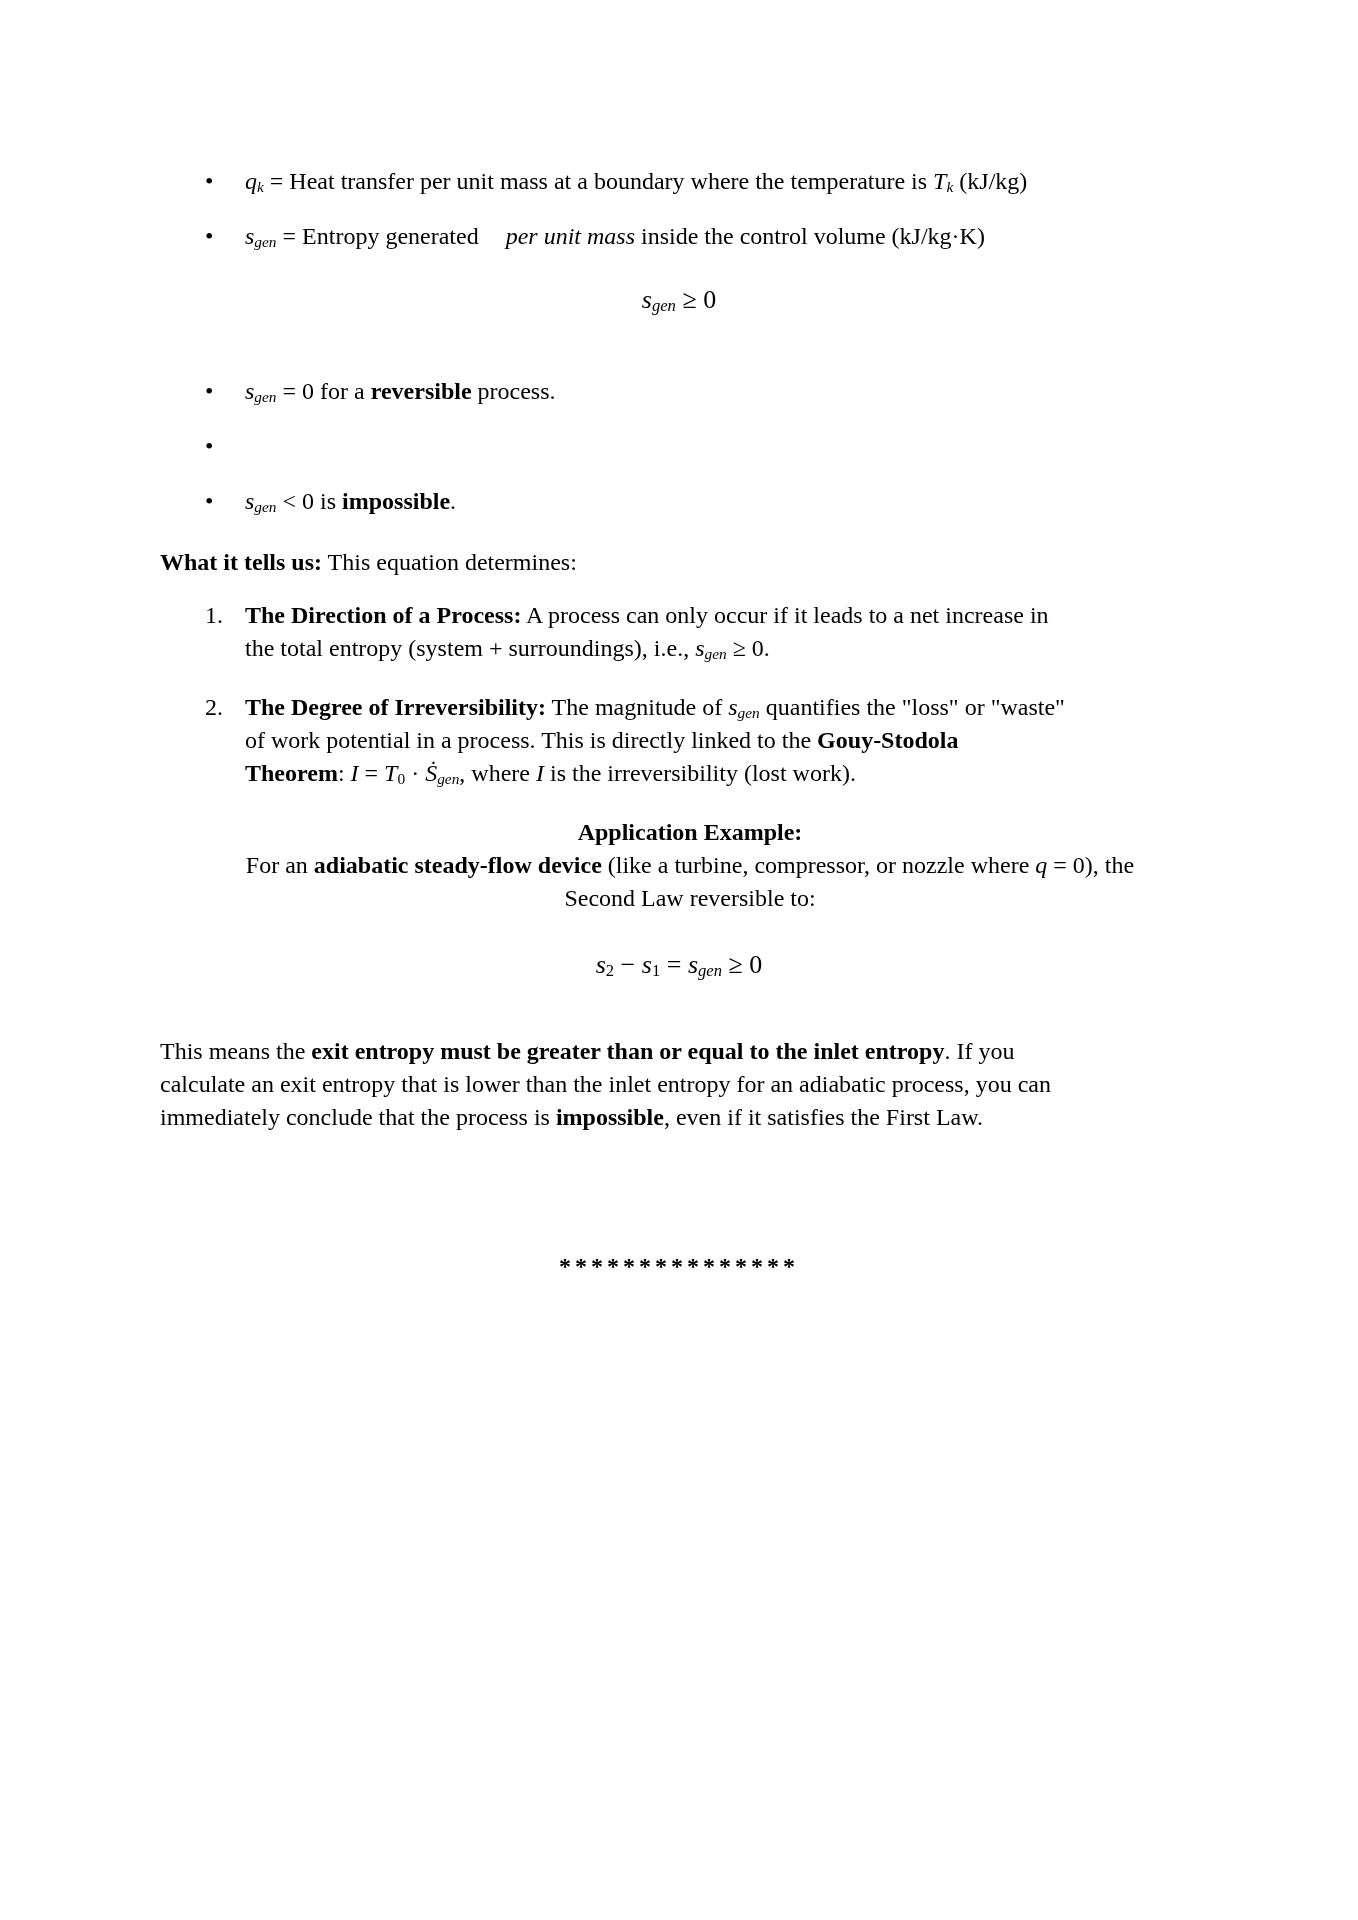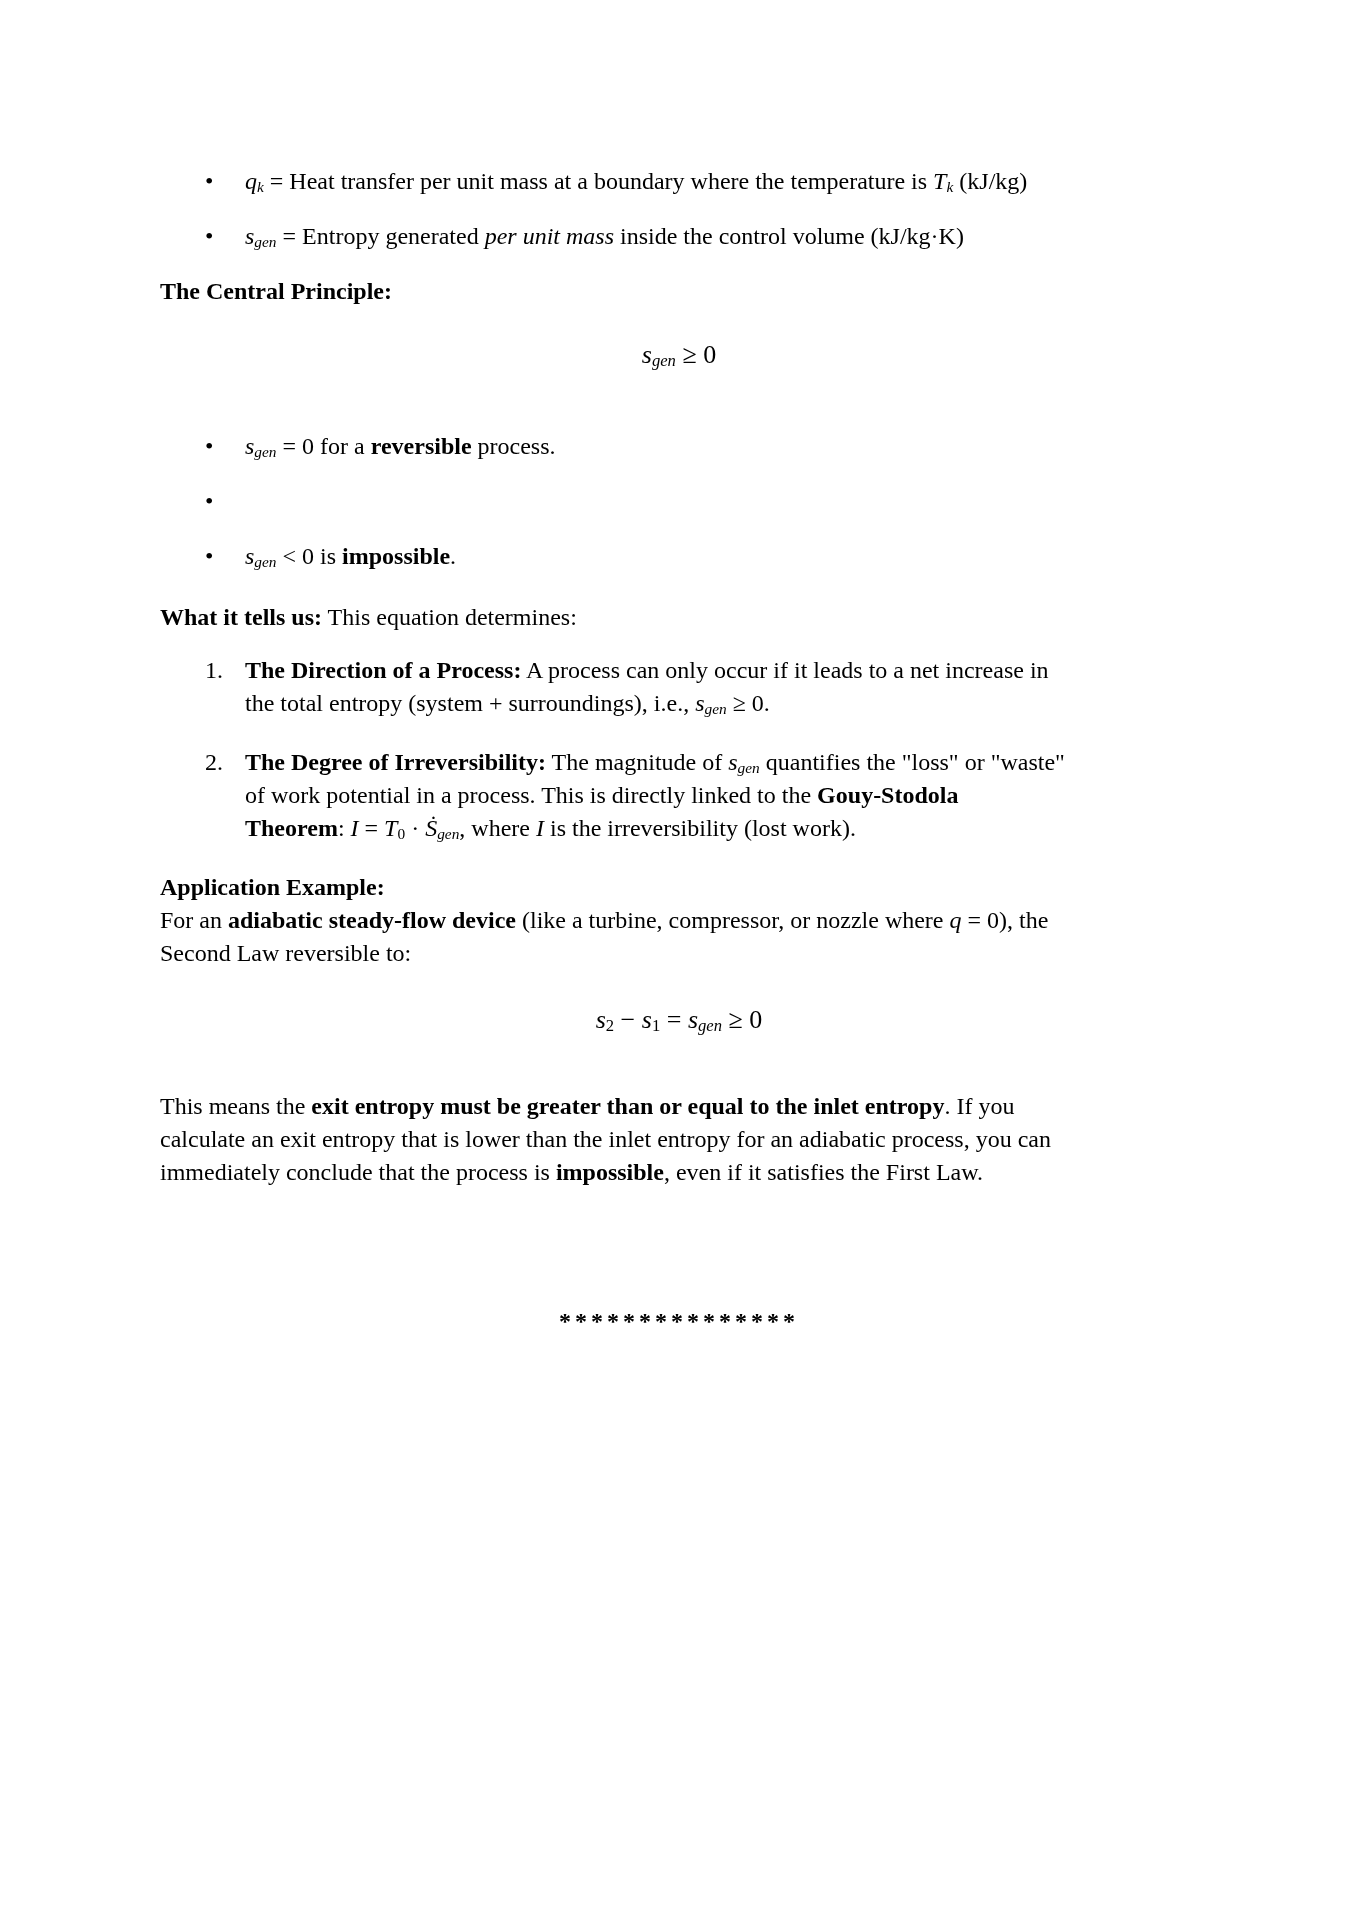--- a/index.html
+++ b/index.html
@@ -32,32 +32,32 @@
     width: 1038px;
     text-align: center;
     font-size: 26px;
     line-height: 40px;
   }
   .equation.eq2     { margin-top: 30px; }
   .principles-list  { margin-top: 55px; }
   .para-what        { margin-top: 28px; }
   .det-list         { margin-top: 20px; }
   .det-list .list-item { margin-bottom: 26px; }
-  .para-app         { margin-top: 26px; }
+  .para-app         { margin-top: 26px; text-align: center; }
   .para-conclusion  { margin-top: 50px; }
   .separator {
     margin-top: 116px;
     width: 1038px;
     text-align: center;
     font-weight: 700;
     letter-spacing: 4px;
   }
   
   .seg-b     { font-weight: 700; }
-  .seg-i     { font-style: italic; }
+  .seg-i     { font-style: italic; margin-left: 21px; }
   .seg-mi    { font-style: italic; }
   .seg-sub   { font-size: 64%; vertical-align: -0.2em; line-height: 0; }
   .seg-misub { font-style: italic; font-size: 64%; vertical-align: -0.2em; line-height: 0; }
 </style>
 </head>
 <body>
 
 <div class="page">
   <div class="content">
 
@@ -65,21 +65,20 @@
       <div class="list-item">
         <span class="marker">•</span>
         <span class="li-text"><span class="seg-mi">q</span><span class="seg-misub">k</span><span> = Heat transfer per unit mass at a boundary where the temperature is </span><span class="seg-mi">T</span><span class="seg-misub">k</span><span> (kJ/kg)</span></span>
       </div>
       <div class="list-item">
         <span class="marker">•</span>
         <span class="li-text"><span class="seg-mi">s</span><span class="seg-misub">gen</span><span> = Entropy generated </span><span class="seg-i">per unit mass</span><span> inside the control volume (kJ/kg·K)</span></span>
       </div>
     </div>
 
-    <div class="heading">The Central Principle:</div>
 
     <div class="equation eq1"><span class="seg-mi">s</span><span class="seg-misub">gen</span><span> ≥ 0</span></div>
 
     <div class="ulist principles-list">
       <div class="list-item">
         <span class="marker">•</span>
         <span class="li-text"><span class="seg-mi">s</span><span class="seg-misub">gen</span><span> = 0 for a </span><span class="seg-b">reversible</span><span> process.</span></span>
       </div>
       <div class="list-item">
         <span class="marker">•</span>

